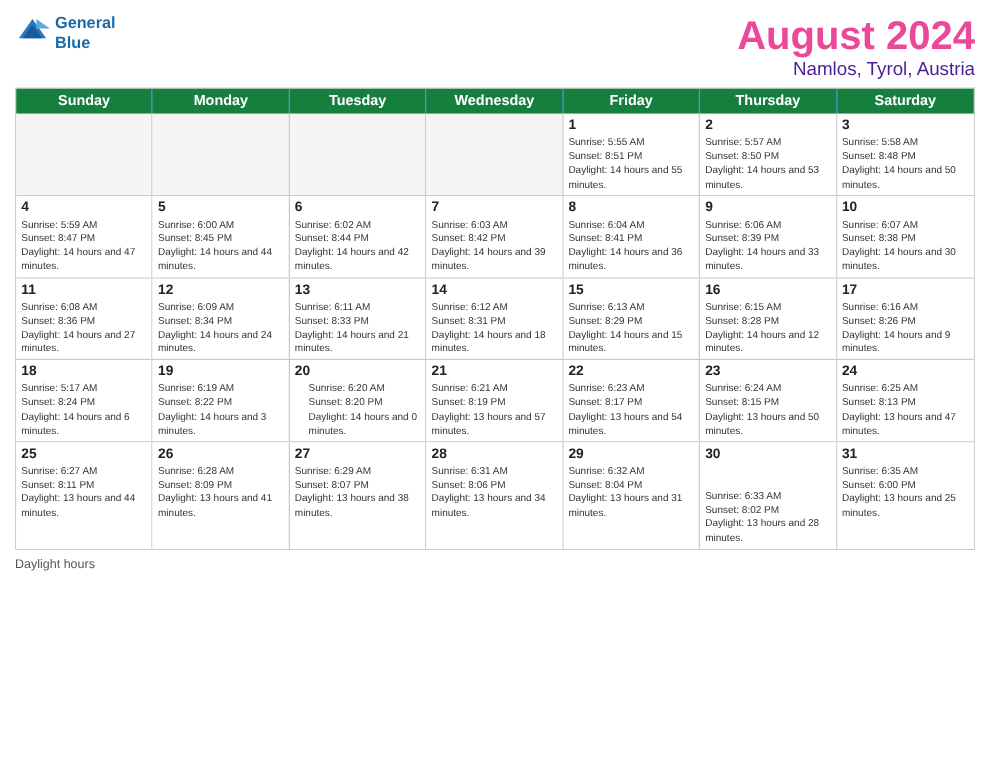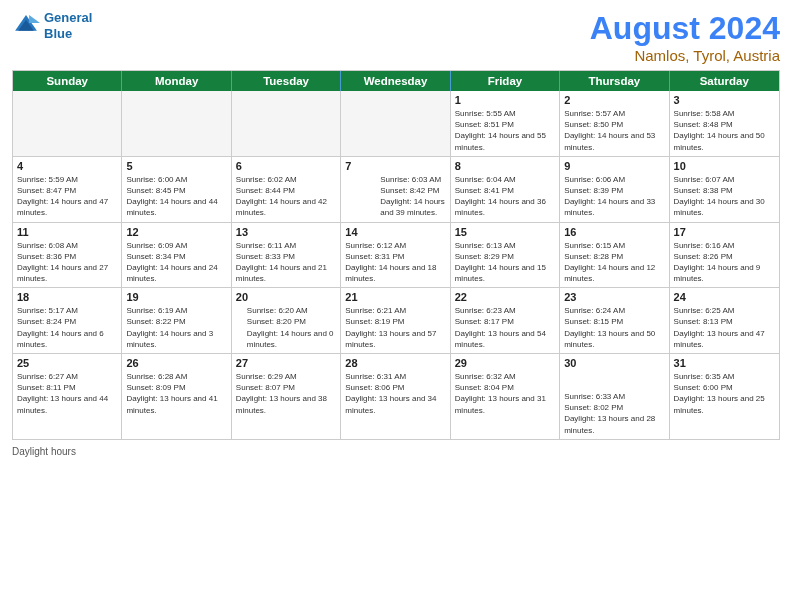--- a/index.html
+++ b/index.html
@@ -39,26 +39,26 @@
     .logo-icon {
       width: 28px;
       height: 28px;
     }
     .title-block {
       text-align: right;
     }
     .title-block h1 {
       font-size: 32px;
       font-weight: bold;
-      color: #3b82f6;
+      color: #ec4899;
     }
     .title-block h2 {
       font-size: 15px;
       font-weight: normal;
-      color: #a16207;
+      color: #4c1d95;
     }
     .calendar {
       flex: 1;
       display: flex;
       flex-direction: column;
       border: 1px solid #ccc;
     }
     .cal-header-row {
       display: grid;
       grid-template-columns: repeat(7, 1fr);
@@ -187,21 +187,21 @@
 Daylight: 14 hours and 44 minutes.</div>
           </div>
           <div class="cal-cell">
             <div class="day-num">6</div>
             <div class="day-info" style="white-space: pre-line;">Sunrise: 6:02 AM
 Sunset: 8:44 PM
 Daylight: 14 hours and 42 minutes.</div>
           </div>
           <div class="cal-cell">
             <div class="day-num">7</div>
-            <div class="day-info" style="white-space: pre-line; margin-left: 35px;">Sunrise: 6:03 AM
+            <div class="day-info" style="white-space: pre-line;">Sunrise: 6:03 AM
 Sunset: 8:42 PM
 Daylight: 14 hours and 39 minutes.</div>
           </div>
           <div class="cal-cell">
             <div class="day-num">8</div>
             <div class="day-info" style="white-space: pre-line;">Sunrise: 6:04 AM
 Sunset: 8:41 PM
 Daylight: 14 hours and 36 minutes.</div>
           </div>
           <div class="cal-cell">

